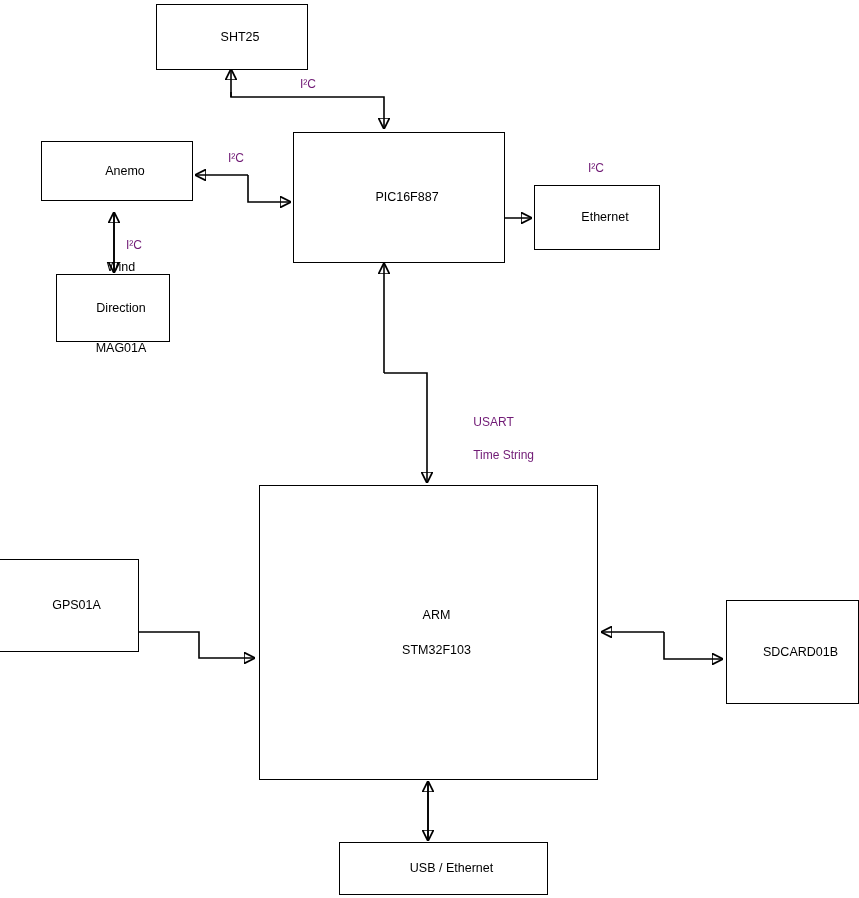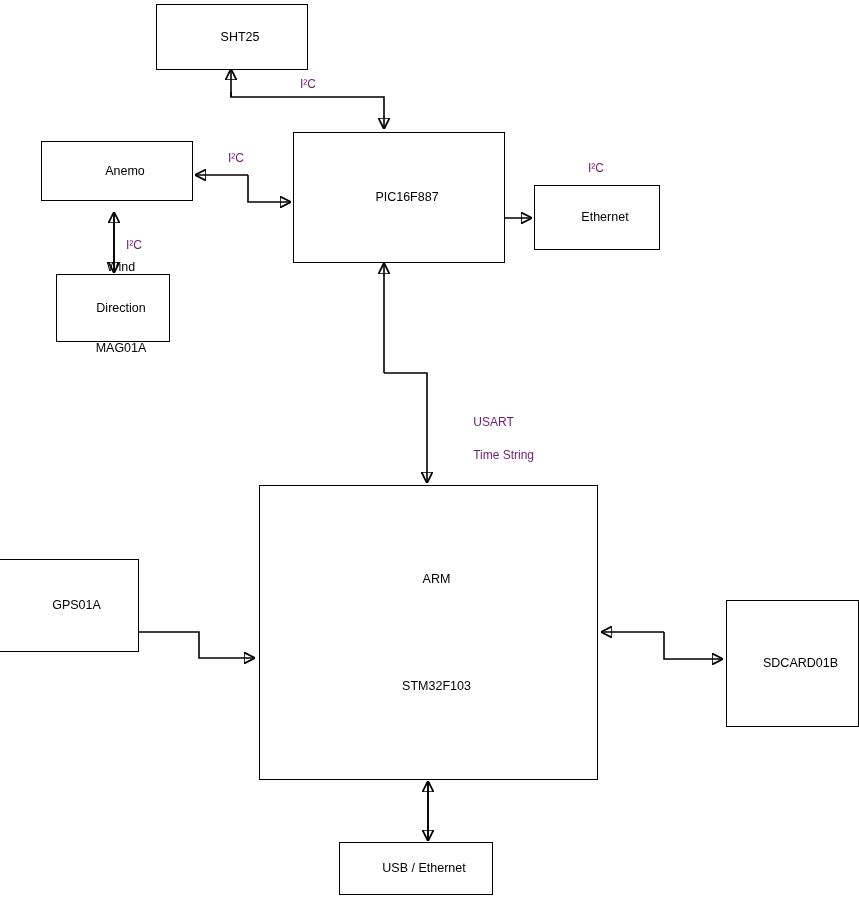--- a/index.html
+++ b/index.html
@@ -117,31 +117,31 @@
   <div class="node" style="left:56px; top:274px; width:114px; height:68px;gap:24px;">
     <span class="line">Wind</span>
     <span class="line">Direction</span>
     <span class="line">MAG01A</span>
   </div>
 
   <div class="node" style="left:-2px; top:559px; width:141px; height:93px;">
     <span class="line">GPS01A</span>
   </div>
 
-  <div class="node" style="left:259px; top:485px; width:339px; height:295px;gap:36px;">
+  <div class="node" style="left:259px; top:485px; width:339px; height:295px;">
     <span class="line">ARM</span>
     <span class="spacer"></span>
     <span class="line">STM32F103</span>
   </div>
 
-  <div class="node" style="left:726px; top:600px; width:133px; height:127px;">
+  <div class="node" style="left:726px; top:600px; width:133px; height:104px;">
     <span class="line">SDCARD01B</span>
   </div>
 
-  <div class="node" style="left:339px; top:842px; width:154px; height:53px;">
+  <div class="node" style="left:339px; top:842px; width:209px; height:53px;">
     <span class="line">USB / Ethernet</span>
   </div>
 
   <div class="edge-label" style="left:300px; top:76px;">I²C</div>
 
   <div class="edge-label" style="left:228px; top:150px;">I²C</div>
 
   <div class="edge-label" style="left:588px; top:160px;">I²C</div>
 
   <div class="edge-label" style="left:126px; top:237px;">I²C</div>

